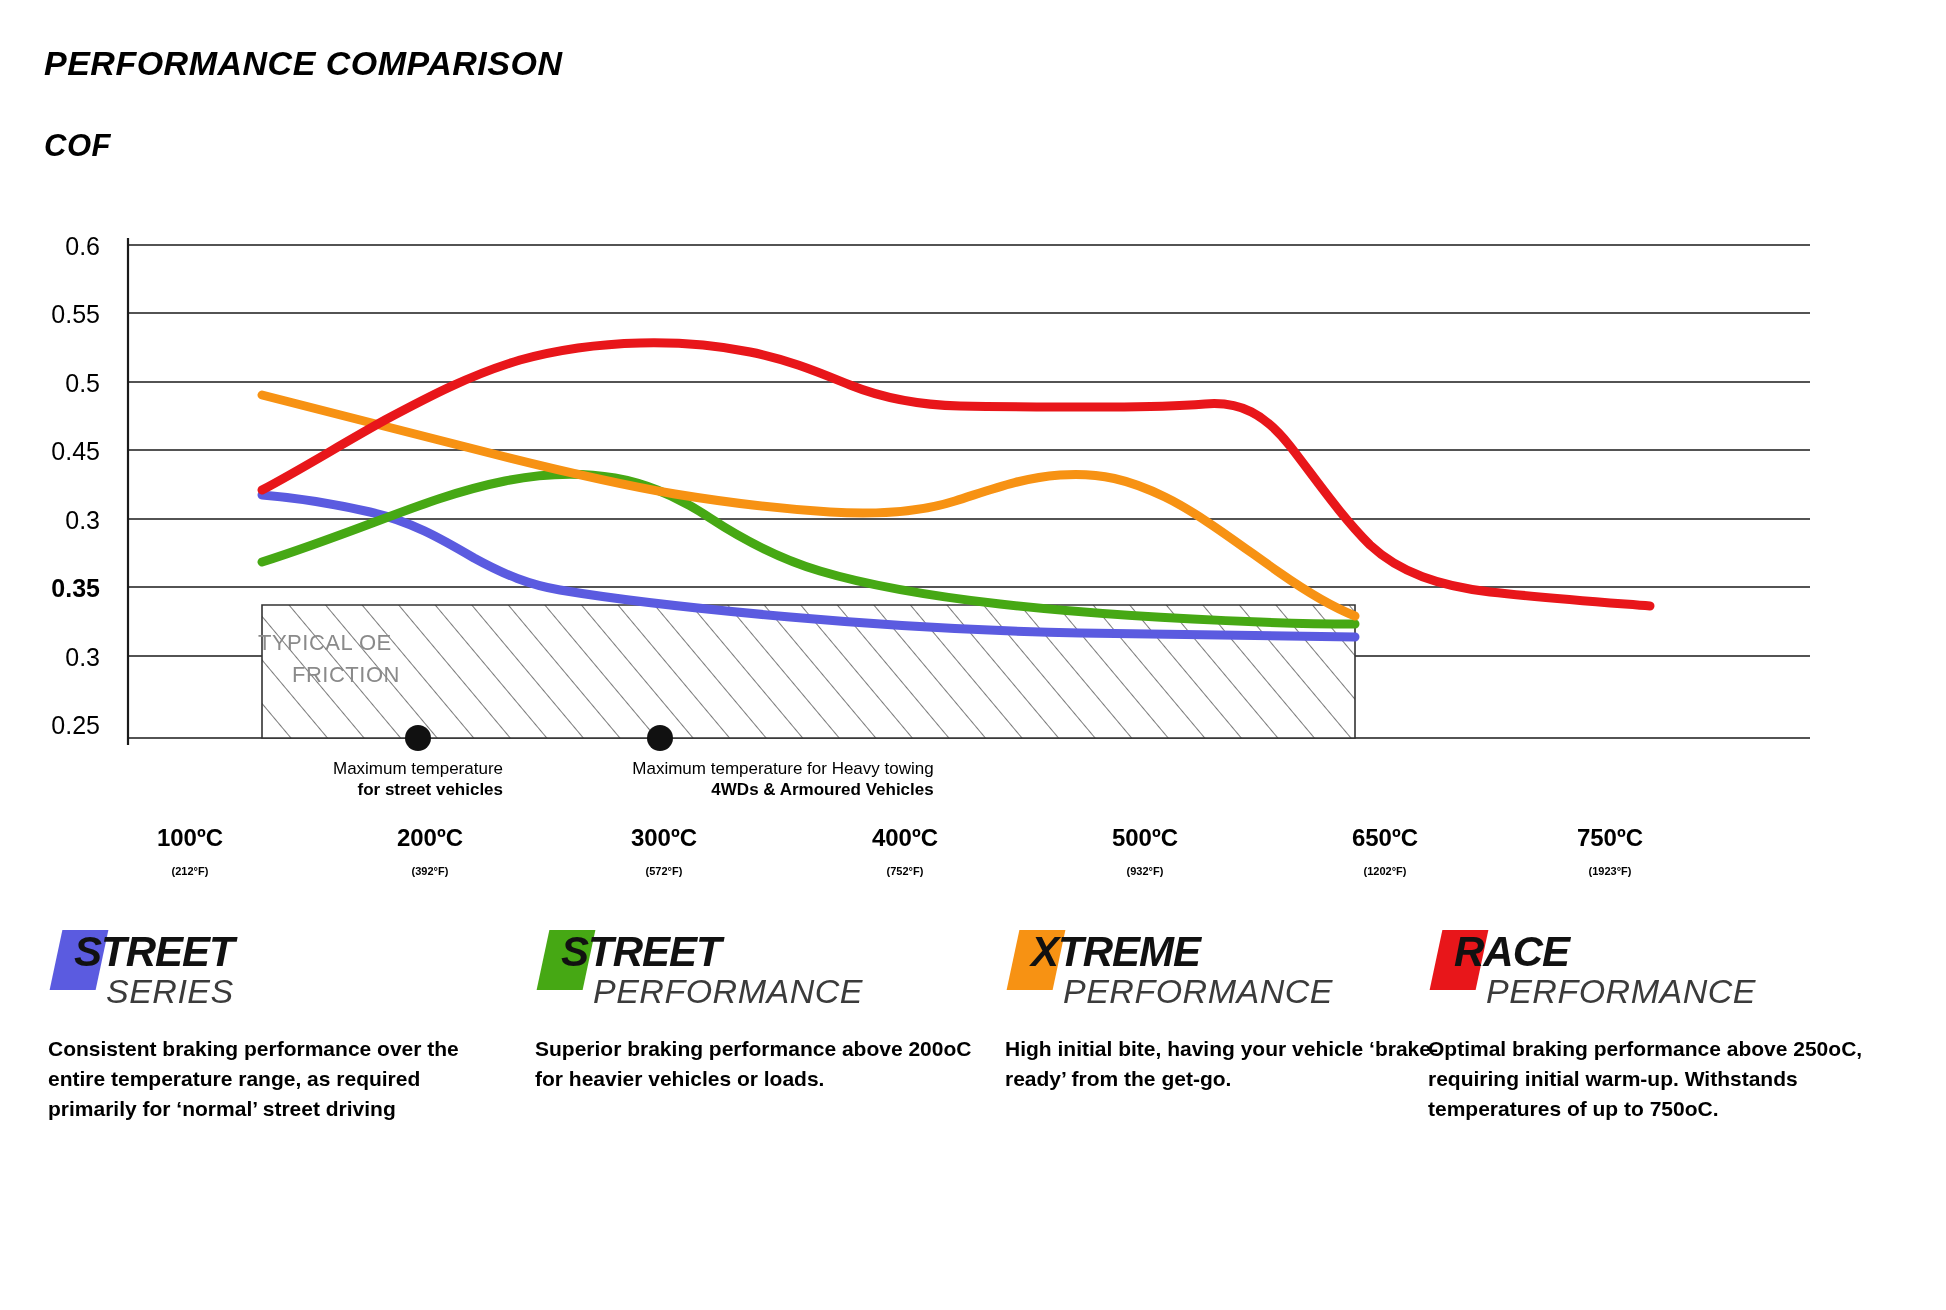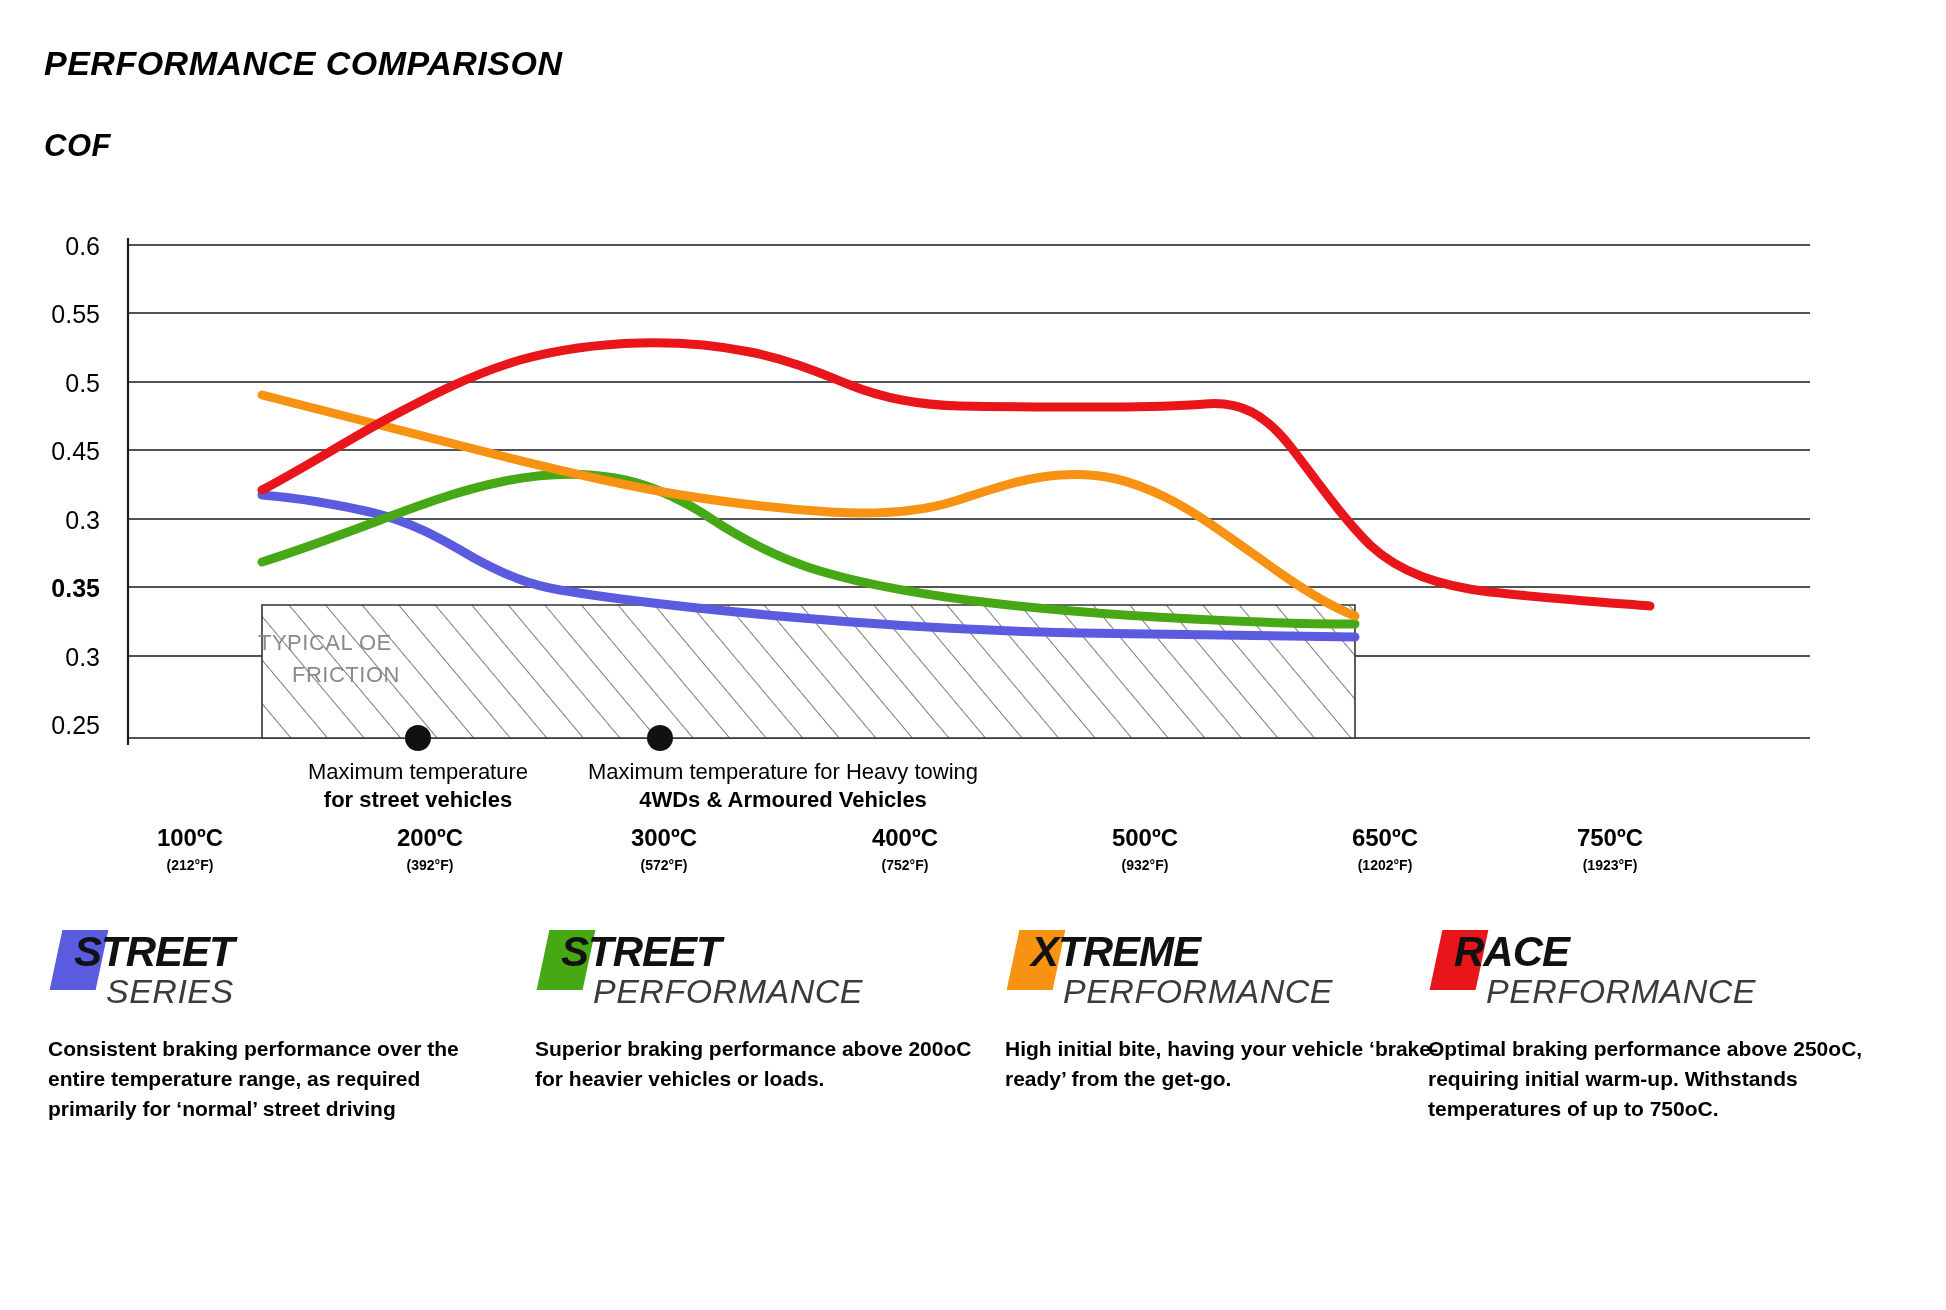--- a/index.html
+++ b/index.html
@@ -72,41 +72,41 @@
     position: absolute;
     font-size: 22px;
     color: #8a8a8a;
     line-height: 1.15;
     letter-spacing: 0.5px;
     white-space: nowrap;
   }
 
   .marker-note {
     position: absolute;
-    text-align: center;
-    font-size: 22px;
+    text-align: right;
+    font-size: 17px;
     line-height: 1.25;
     color: #000;
     white-space: nowrap;
   }
   .marker-note .bold { font-weight: bold; }
 
   .xtick {
     position: absolute;
     text-align: center;
     width: 200px;
     font-size: 24px;
     font-weight: bold;
     line-height: 1.25;
   }
   .xtick .f {
     display: block;
-    font-size: 14px;
-    font-weight: bold;
-    margin-top: 4px;
+    font-size: 11px;
+    font-weight: bold;
+    margin-top: 12px;
   }
 
   
   .cards {
     position: absolute;
     left: 0;
     top: 920px;
     width: 1946px;
     height: 390px;
   }

